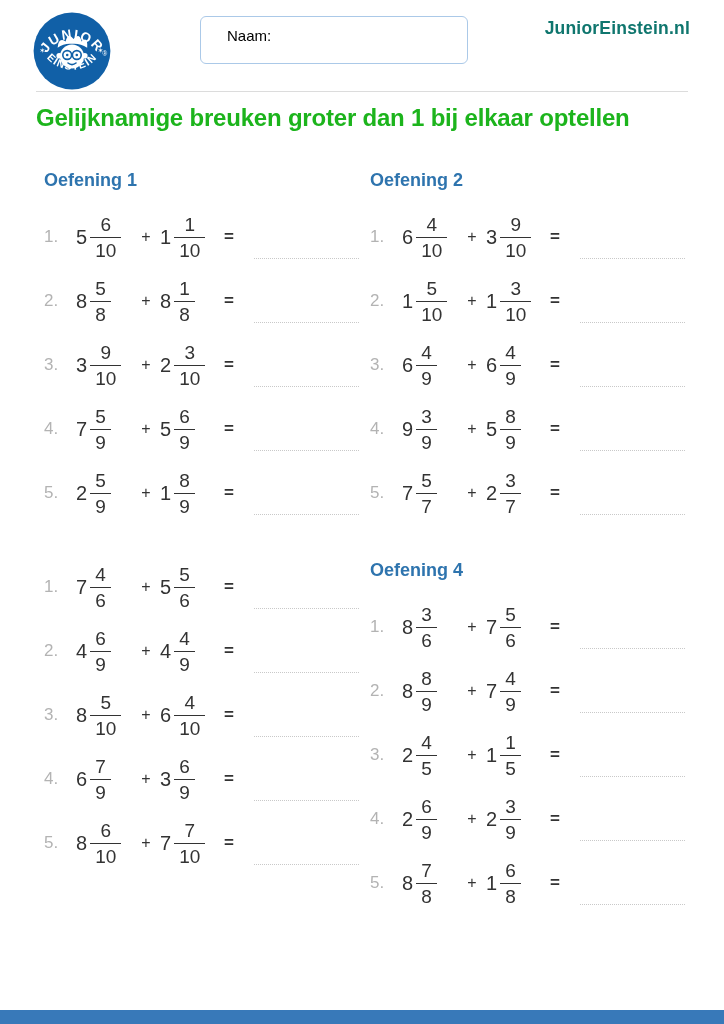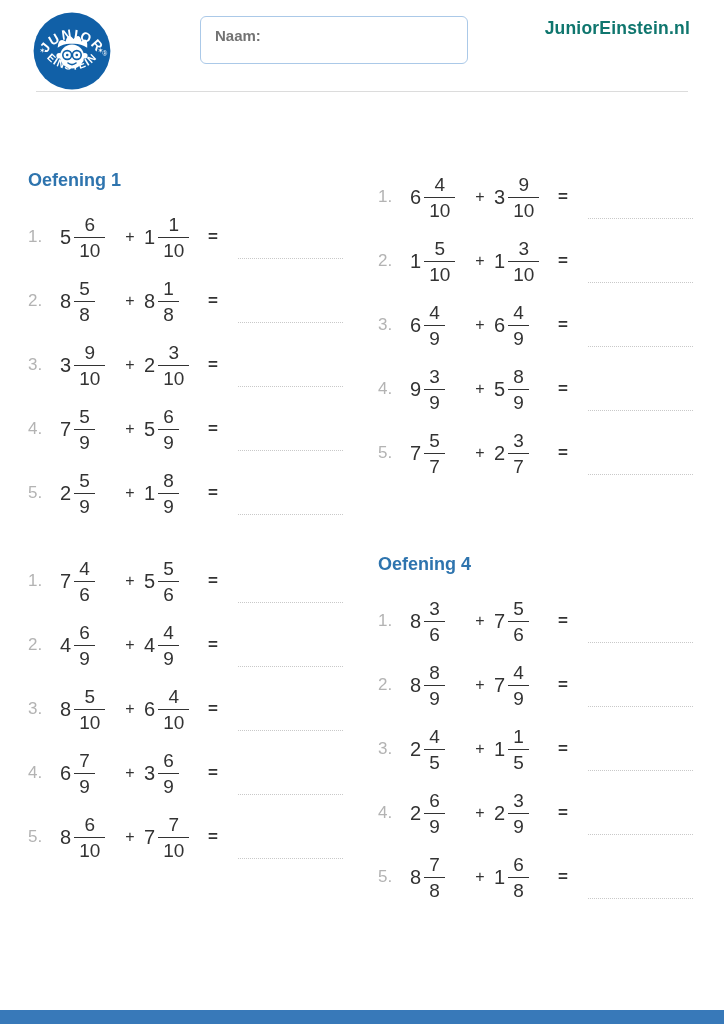--- a/index.html
+++ b/index.html
@@ -6,35 +6,35 @@
   .page {
     position:relative; width:724px; height:1024px; overflow:hidden;
     background:#ffffff; font-family:"Liberation Sans", sans-serif; color:#333;
   }
   
   .logo { position:absolute; left:32px; top:10px; width:80px; height:82px; }
   .naam-box {
     position:absolute; left:200px; top:16px; width:268px; height:48px;
     border:1px solid #abc9e8; border-radius:6px; background:#fff; box-sizing:border-box;
   }
-  .naam-label { display:block; margin:10px 0 0 14px; font-size:15px; color:#737373;font-weight:bold; }
+  .naam-label { display:block; margin:10px 0 0 26px; font-size:15px; color:#000000; }
   .site-link {
     position:absolute; right:34px; top:18px; font-size:17.5px; font-weight:bold;
     color:#0f766e; text-decoration:none; letter-spacing:0.2px;
   }
   .separator { position:absolute; top:91px; left:36px; right:36px; border-top:1px solid #dcdcdc; }
   
   .title {
     position:absolute; top:104px; left:36px; margin:0; font-size:24px; font-weight:bold;
     color:#1cb41c; letter-spacing:-0.2px; white-space:nowrap;
   }
   
   .grid {
-    position:absolute; top:165px; left:28px; width:652px;
-    display:grid; grid-template-columns:326px 326px; column-gap:0; row-gap:30px;gap:24px;
+    position:absolute; top:165px; left:44px; width:652px;
+    display:grid; grid-template-columns:326px 326px; column-gap:0; row-gap:30px;
   }
   .ex-heading { margin:5px 0 14px 0; font-size:18px; font-weight:bold; color:#2e74ae; }
   .row { display:flex; align-items:center; height:64px; }
   .idx { width:32px; font-size:17px; color:#b3b3b3; flex:none; }
   .mixed { width:56px; display:flex; align-items:center; flex:none; }
   .whole { font-size:20px; color:#333; }
   .frac { margin-left:3px; text-align:center; font-size:19px; color:#333; line-height:1; }
   .frac .num { display:block; padding:0 5px 3px; }
   .frac .den { display:block; border-top:1.5px solid #333; padding:3px 5px 0; }
   .op { flex:none; text-align:center; color:#333; }
@@ -82,20 +82,21 @@
 
     <div class="naam-box">
       <span class="naam-label">Naam:</span>
     </div>
 
     <a class="site-link" href="#">JuniorEinstein.nl</a>
   </div>
 
   <div class="separator"></div>
 
+  <h1 class="title">Gelijknamige breuken groter dan 1 bij elkaar optellen</h1>
 
   <main class="grid">
       <section>
         <h2 class="ex-heading">Oefening 1</h2>
         <div class="row">
     <span class="idx">1.</span>
     <span class="mixed">
       <span class="whole">5</span>
       <span class="frac">
         <span class="num">6</span>
@@ -188,20 +189,21 @@
       <span class="frac">
         <span class="num">8</span>
         <span class="den">9</span>
       </span>
     </span>
     <span class="op eq">=</span>
     <span class="answer-line"></span>
   </div>
       </section>
       <section>
+        <h2 class="ex-heading">Oefening 2</h2>
         <div class="row">
     <span class="idx">1.</span>
     <span class="mixed">
       <span class="whole">6</span>
       <span class="frac">
         <span class="num">4</span>
         <span class="den">10</span>
       </span>
     </span>
     <span class="op plus">+</span>

